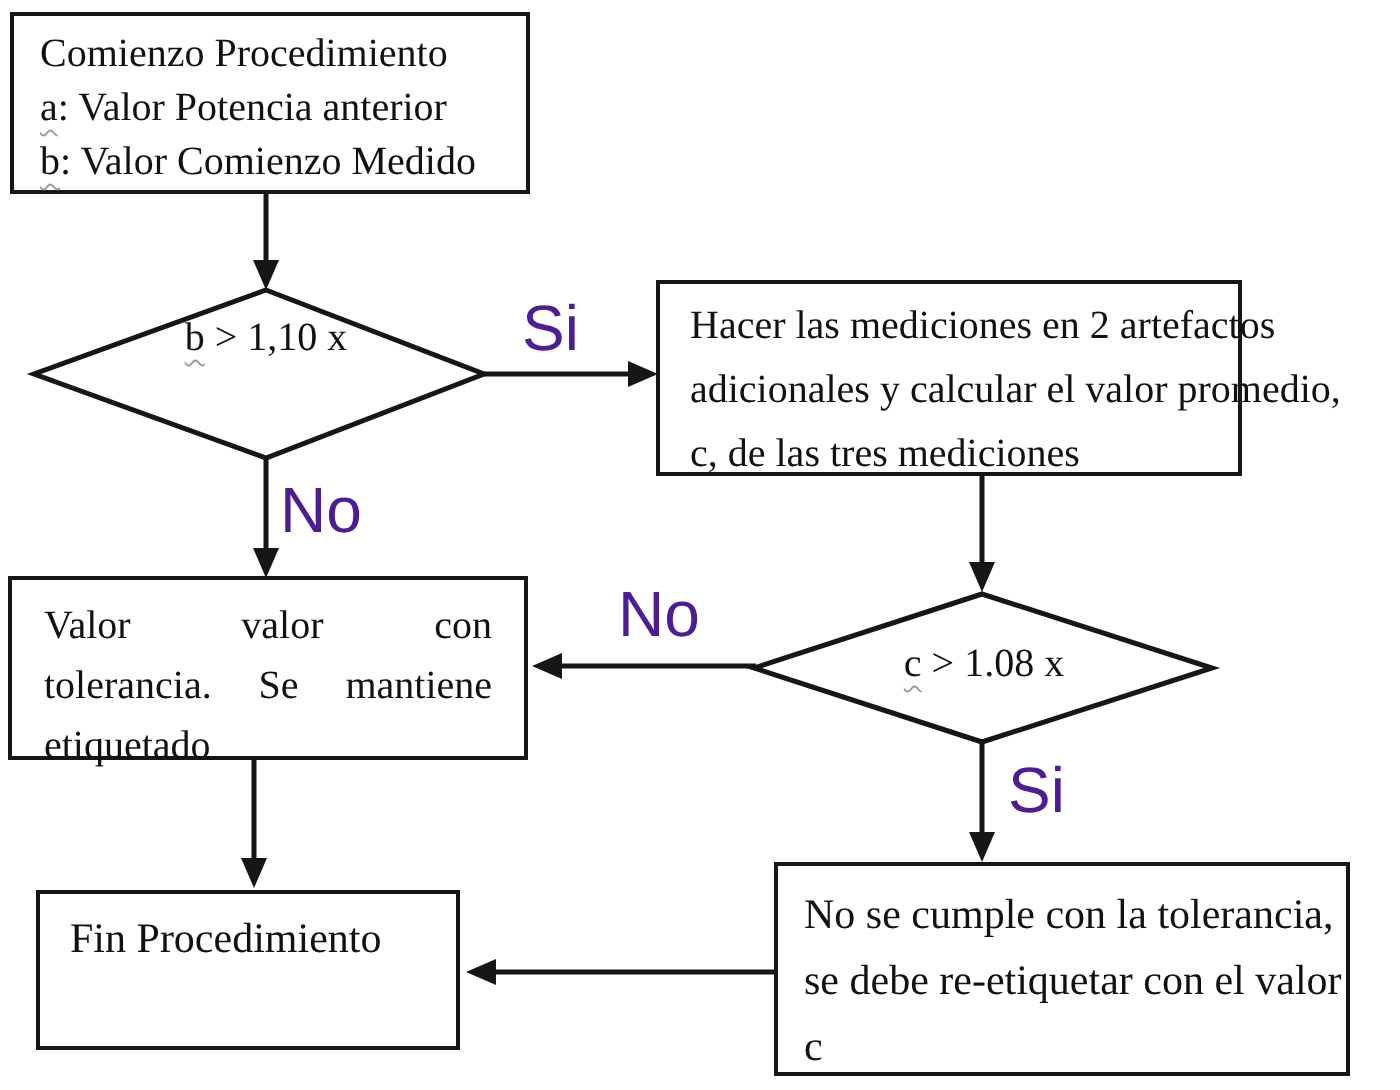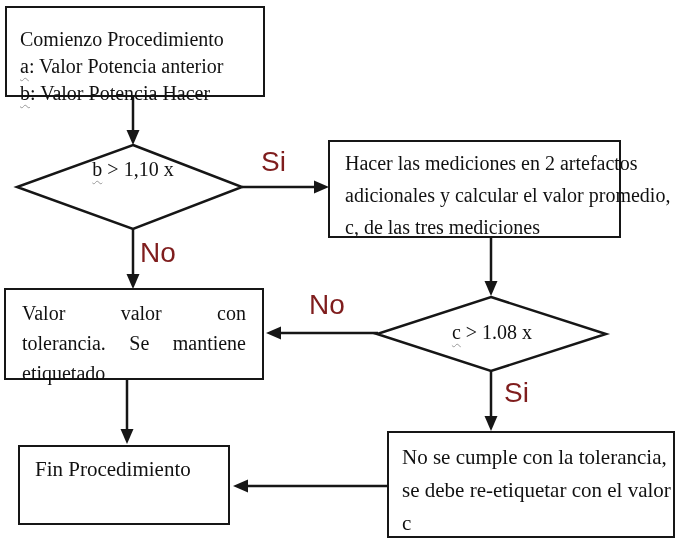--- a/index.html
+++ b/index.html
@@ -5,25 +5,25 @@
   html,body{margin:0;padding:0;background:#ffffff;}
   #stage{position:relative;width:700px;height:545px;background:#ffffff;overflow:hidden;
          font-family:"Liberation Serif", serif;color:#111;}
   #wires{position:absolute;left:0;top:0;z-index:1;}
   .box{position:absolute;box-sizing:border-box;background:#ffffff;border:2px solid #161616;
        z-index:2;font-family:"Liberation Serif", serif;color:#111;}
   .line{white-space:nowrap;}
   .jline{text-align:justify;text-align-last:justify;white-space:normal;}
   .dlabel{position:absolute;z-index:2;font-family:"Liberation Serif", serif;font-size:20px;
           text-align:center;color:#111;white-space:nowrap;}
-  .elabel{position:absolute;z-index:2;font-family:"Liberation Sans", sans-serif;font-size:28px;
-          color:#7f1d1d;white-space:nowrap;}
+  .elabel{position:absolute;z-index:2;font-family:"Liberation Sans", sans-serif;font-size:32px;
+          color:#4c1d95;white-space:nowrap;}
   .wavy{text-decoration-line:underline;text-decoration-style:wavy;
         text-decoration-color:#9a9a9a;text-decoration-thickness:1px;text-underline-offset:4px;}
-  #box-start{left:5px;top:6px;width:260px;height:91px;padding:18px 0 0 13px;font-size:20px;line-height:27px;}
+  #box-start{left:5px;top:6px;width:260px;height:91px;padding:6px 0 0 13px;font-size:20px;line-height:27px;}
   #box-measure{left:328px;top:140px;width:293px;height:98px;padding:5px 0 0 15px;font-size:20px;line-height:32px;}
   #box-tolerance{left:4px;top:288px;width:260px;height:92px;padding:8px 16px 0 16px;font-size:20px;line-height:30px;}
   #box-relabel{left:387px;top:431px;width:288px;height:107px;padding:8px 12px 0 13px;font-size:21px;line-height:33px;}
   #box-end{left:18px;top:445px;width:212px;height:80px;padding:8px 0 0 15px;font-size:21px;line-height:28px;}
 </style>
 </head>
 <body>
 
 <div id="stage">
 
@@ -50,21 +50,21 @@
     </g>
     <g stroke="#161616" stroke-width="2.5" fill="#ffffff">
       <polygon points="133,145 242,187 133,229 17,187"></polygon>
       <polygon points="491,297 606,334 491,371 377,334"></polygon>
     </g>
   </svg>
 
   <div class="box" id="box-start">
     <div class="line">Comienzo Procedimiento</div>
     <div class="line"><span class="wavy">a</span><span>: Valor Potencia anterior</span></div>
-    <div class="line"><span class="wavy">b</span><span>: Valor Potencia Hacer</span></div>
+    <div class="line"><span class="wavy">b</span><span>: Valor Comienzo Medido</span></div>
   </div>
 
   <div class="dlabel" style="left:63px;top:158px;width:140px;">
     <span class="wavy">b</span><span> &gt; 1,10 x</span>
   </div>
 
   <div class="elabel" style="left:261px;top:146px;">Si</div>
   <div class="elabel" style="left:140px;top:237px;">No</div>
 
   <div class="box" id="box-measure">

